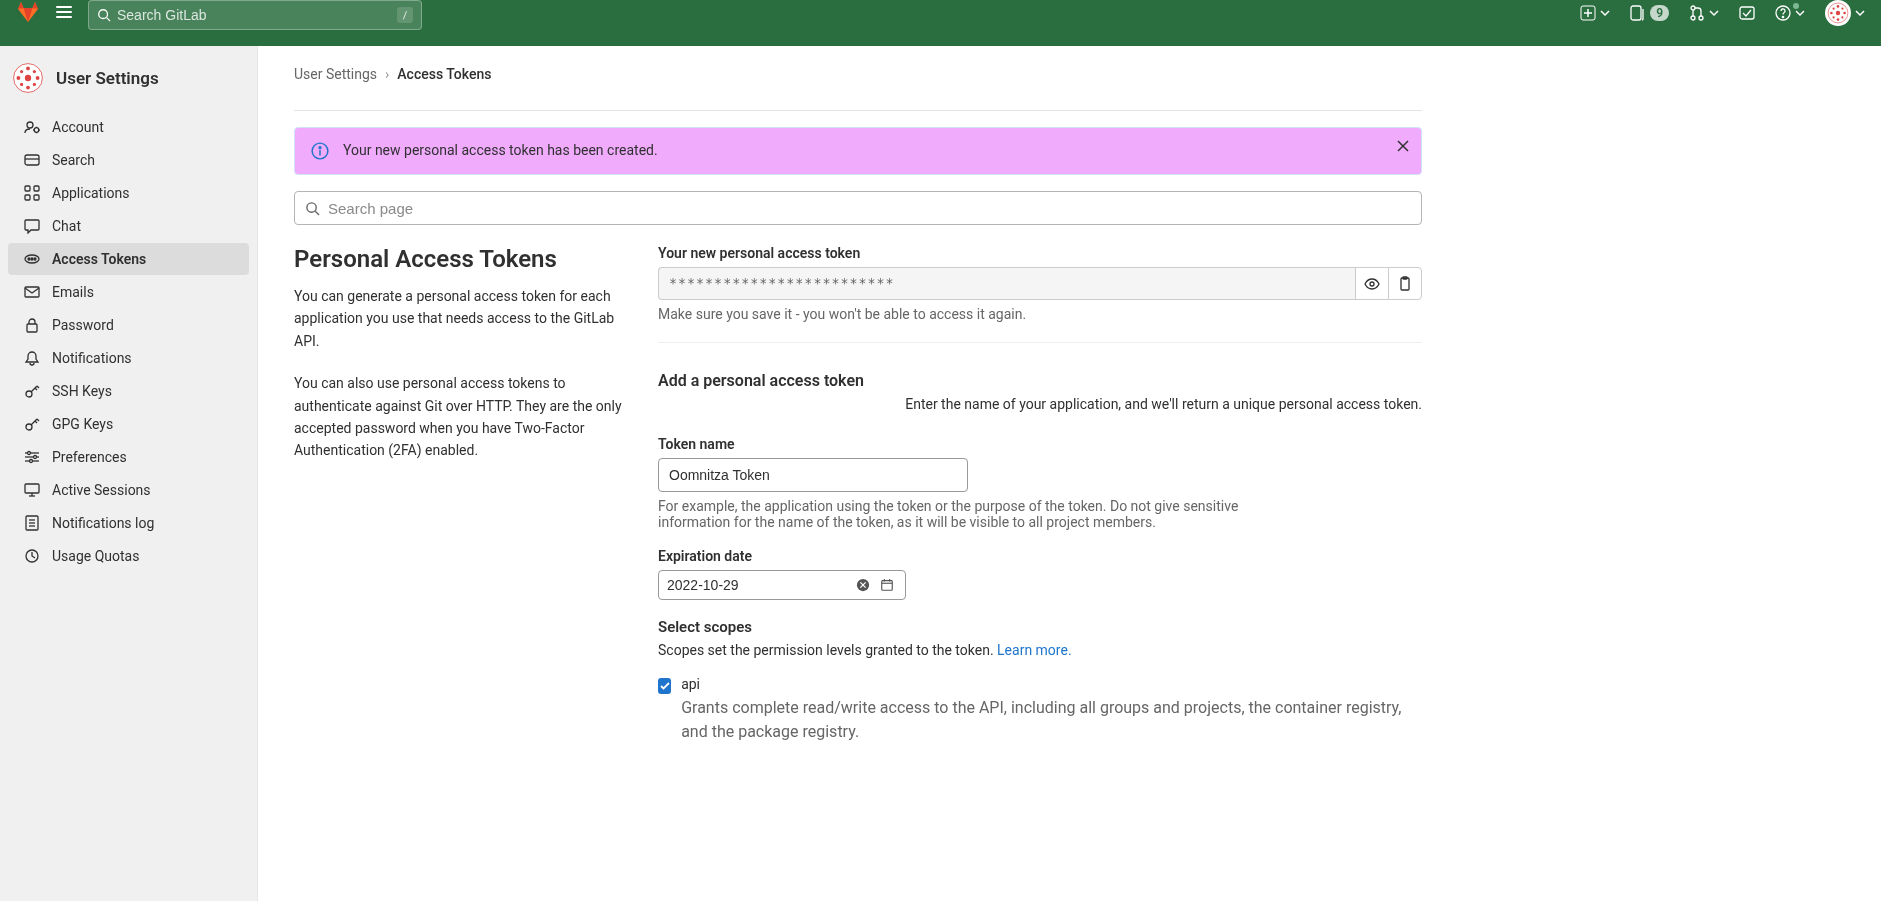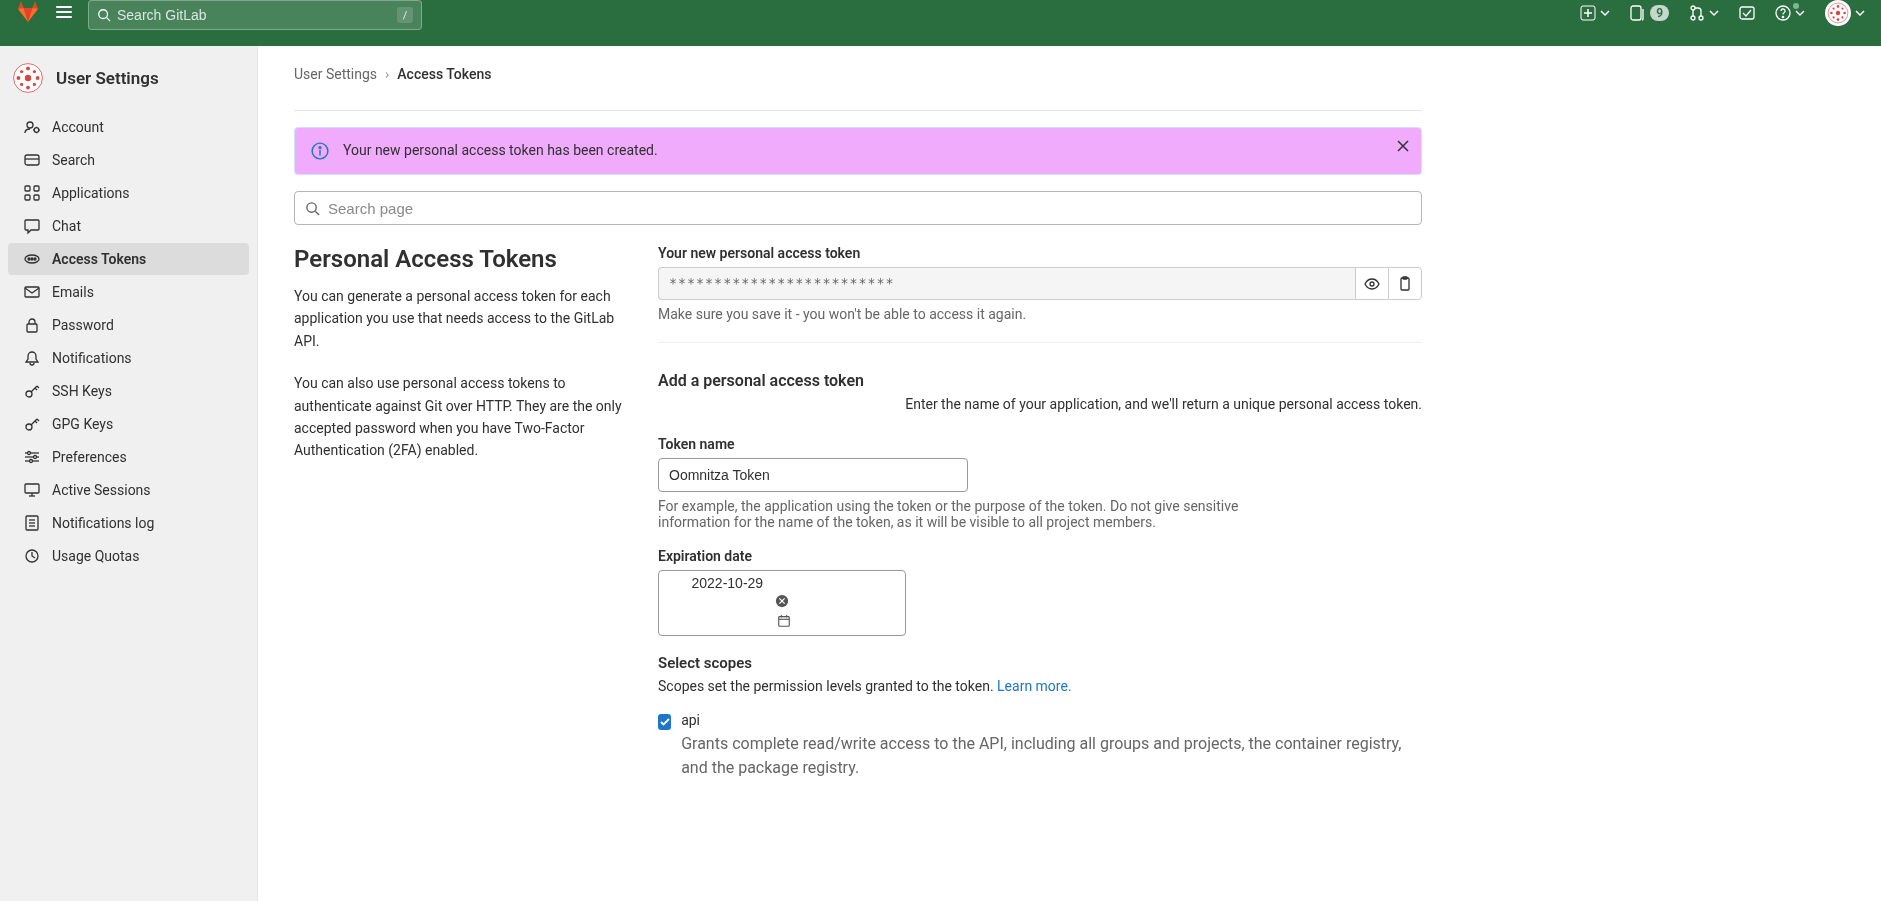--- a/index.html
+++ b/index.html
@@ -44,21 +44,21 @@
 .token-box { display:flex; }
 .token-input { flex:1; background:#f5f5f5; border:1px solid #ccc; border-right:none; border-radius:4px 0 0 4px; padding:8px 10px; font-family:monospace; letter-spacing:1px; color:#666;}
 .token-btn { border:1px solid #ccc; background:#fff; padding:6px 8px; cursor:pointer; display:flex; align-items:center;}
 .token-btn.eye { border-right:none; }
 .token-btn.copy { border-radius: 0 4px 4px 0;}
 .hint { color:#666; font-size:14px; margin-top:6px;}
 hr.sub-divider { border:none; border-top:1px solid #eee; margin: 20px 0 28px 0;}
 .section-heading { font-weight:600; font-size:16px; margin-bottom:6px; }
 .section-desc { margin-bottom:24px;text-align:right; }
 .text-input { border:1px solid #999; border-radius:4px; padding:8px 10px; font-size:14px; width:310px; outline:none; color:#303030;}
-.date-wrap { display:flex; align-items:center; width:248px; border:1px solid #999; border-radius:4px; padding:4px 8px;flex-direction:column;}
+.date-wrap { display:flex; align-items:center; width:248px; border:1px solid #999; border-radius:4px; padding:4px 8px;}
 .date-wrap input { border:none; outline:none; flex:1; font-size:14px; color:#303030;}
 .date-icon-btn { cursor:pointer; width:20px; height:20px; display:flex; align-items:center; justify-content:center; }
 .scopes-link { color:#1f75cb; cursor:pointer;}
 .checkbox-wrap { display:flex; gap:10px; align-items:flex-start; margin-top:18px;}
 .cb { width:16px; height:16px; background:#1f75cb; border-radius:3px; display:flex; align-items:center; justify-content:center; margin-top:2px; cursor:pointer;}
 .cb svg{ width:10px; height:10px; }
 .scope-text .scope-name { font-size:14px; }
 .scope-text .scope-desc { color:#666; font-size:16px; margin-top:4px; line-height:1.5;}
 </style>
 </head>

